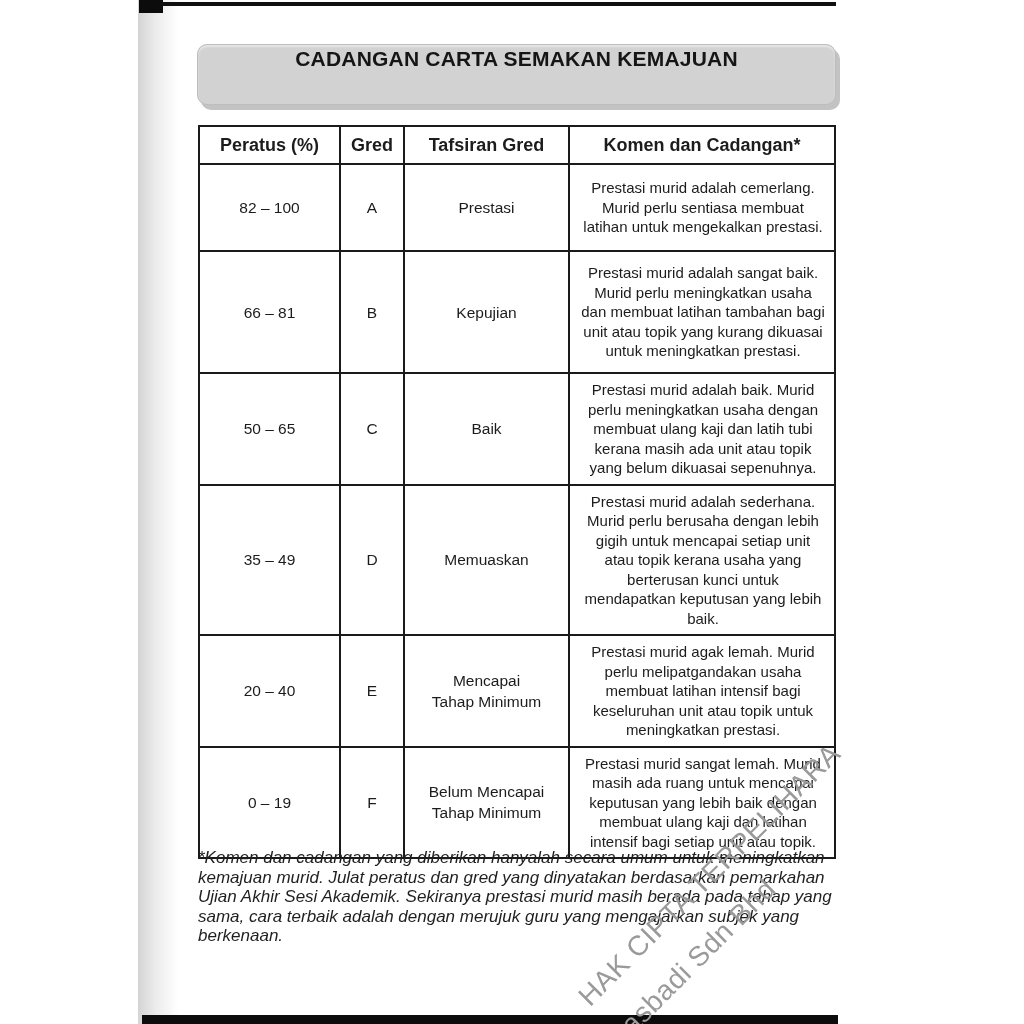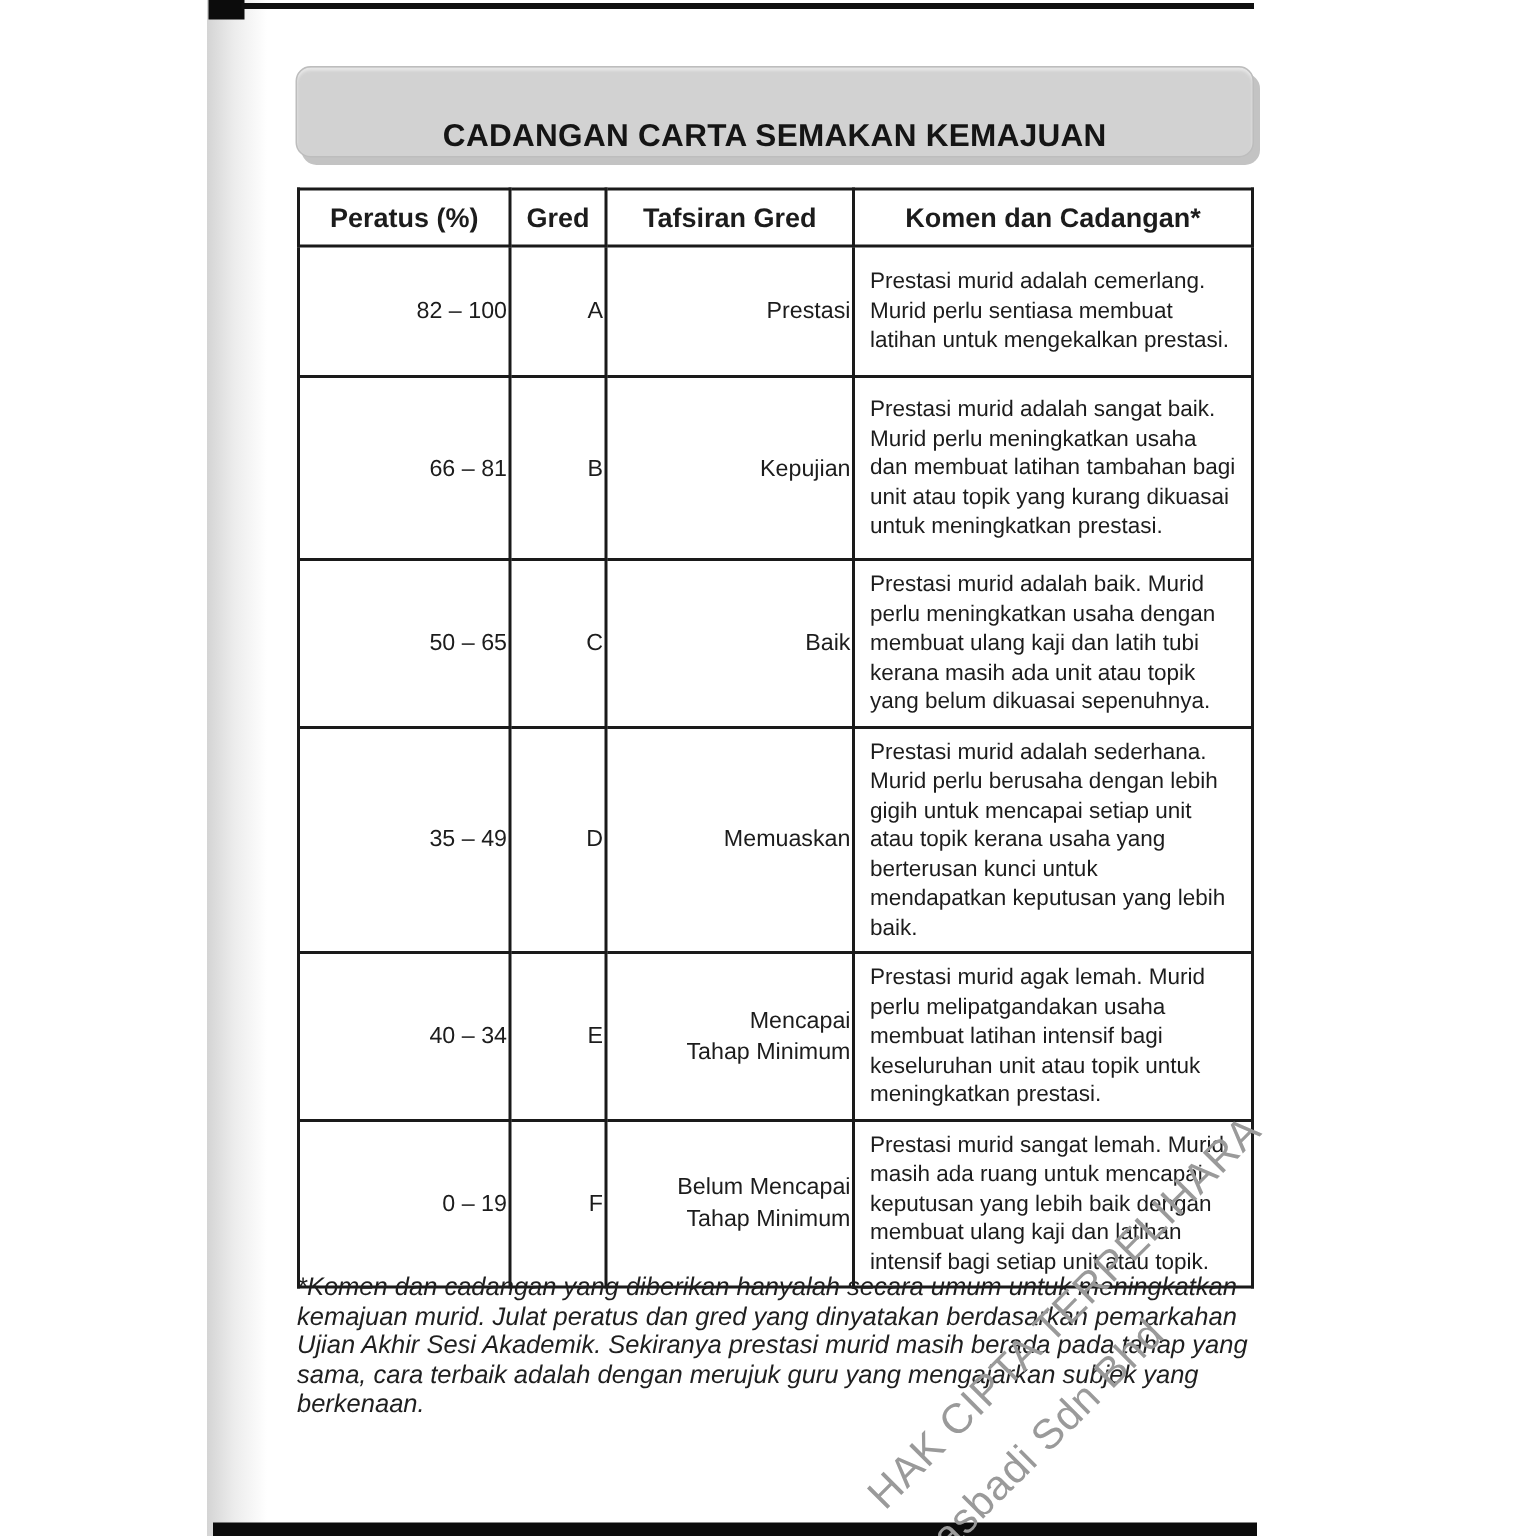--- a/index.html
+++ b/index.html
@@ -14,44 +14,44 @@
   }
   
   .scan-square{position:absolute;left:139px;top:0;width:24px;height:13px;background:#0c0c0c;}
   .scan-topline{position:absolute;left:161px;top:2px;width:675px;height:4px;background:#101010;}
   .scan-bottombar{position:absolute;left:142px;top:1015px;width:696px;height:9px;background:#0c0c0c;}
   
   .banner{
     position:absolute;left:197px;top:44px;width:637px;height:59px;
     background:#d2d2d2;border:1px solid #bdbdbd;border-radius:10px;
     box-shadow:4px 5px 0 #c3c3c3, inset 0 2px 2px #e7e7e7;
-    display:flex;flex-direction:column;align-items:center;justify-content:flex-end;
+    display:flex;flex-direction:column;align-items:center;justify-content:flex-start;
   }
   .banner .title-line{
     font-size:21px;font-weight:bold;line-height:27px;letter-spacing:.2px;color:#151515;
     text-align:center;white-space:nowrap;
   }
   
   .data-table{
     position:absolute;left:198px;top:125px;width:636px;
     border-collapse:collapse;table-layout:fixed;
   }
   .data-table th,.data-table td{
     border:2px solid #1a1a1a;vertical-align:middle;overflow:hidden;
   }
   .data-table th{font-size:18px;font-weight:bold;text-align:center;height:34px;}
   .col-peratus{width:141px;}
   .col-gred{width:64px;}
   .col-tafsiran{width:165px;}
   .col-komen{width:266px;}
   td.c-peratus,td.c-gred,td.c-tafsiran{
-    text-align:right;font-size:15.5px;white-space:pre-line;line-height:21px;margin-left:24px;
+    text-align:center;font-size:15.5px;white-space:pre-line;line-height:21px;margin-left:24px;
   }
   td.c-komen{
-    text-align:left;font-size:15px;line-height:19.5px;padding:6px 8px 6px 10px;margin-top:17px;
+    text-align:center;font-size:15px;line-height:19.5px;padding:6px 8px 6px 10px;margin-top:17px;
   }
   tbody tr:nth-child(1){height:87px;}
   tbody tr:nth-child(2){height:122px;}
   tbody tr:nth-child(3){height:105px;}
   tbody tr:nth-child(4){height:145px;}
   tbody tr:nth-child(5){height:105px;}
   tbody tr:nth-child(6){height:108px;}
   
   .footnote{
     position:absolute;left:198px;top:848px;width:642px;
@@ -114,21 +114,21 @@
         <td class="c-tafsiran">Baik</td>
         <td class="c-komen">Prestasi murid adalah baik. Murid perlu meningkatkan usaha dengan membuat ulang kaji dan latih tubi kerana masih ada unit atau topik yang belum dikuasai sepenuhnya.</td>
       </tr>
       <tr>
         <td class="c-peratus">35 – 49</td>
         <td class="c-gred">D</td>
         <td class="c-tafsiran">Memuaskan</td>
         <td class="c-komen">Prestasi murid adalah sederhana. Murid perlu berusaha dengan lebih gigih untuk mencapai setiap unit atau topik kerana usaha yang berterusan kunci untuk mendapatkan keputusan yang lebih baik.</td>
       </tr>
       <tr>
-        <td class="c-peratus">40 – 34</td>
+        <td class="c-peratus">20 – 40</td>
         <td class="c-gred">E</td>
         <td class="c-tafsiran">Mencapai
 Tahap Minimum</td>
         <td class="c-komen">Prestasi murid agak lemah. Murid perlu melipatgandakan usaha membuat latihan intensif bagi keseluruhan unit atau topik untuk meningkatkan prestasi.</td>
       </tr>
       <tr>
         <td class="c-peratus">0 – 19</td>
         <td class="c-gred">F</td>
         <td class="c-tafsiran">Belum Mencapai
 Tahap Minimum</td>

